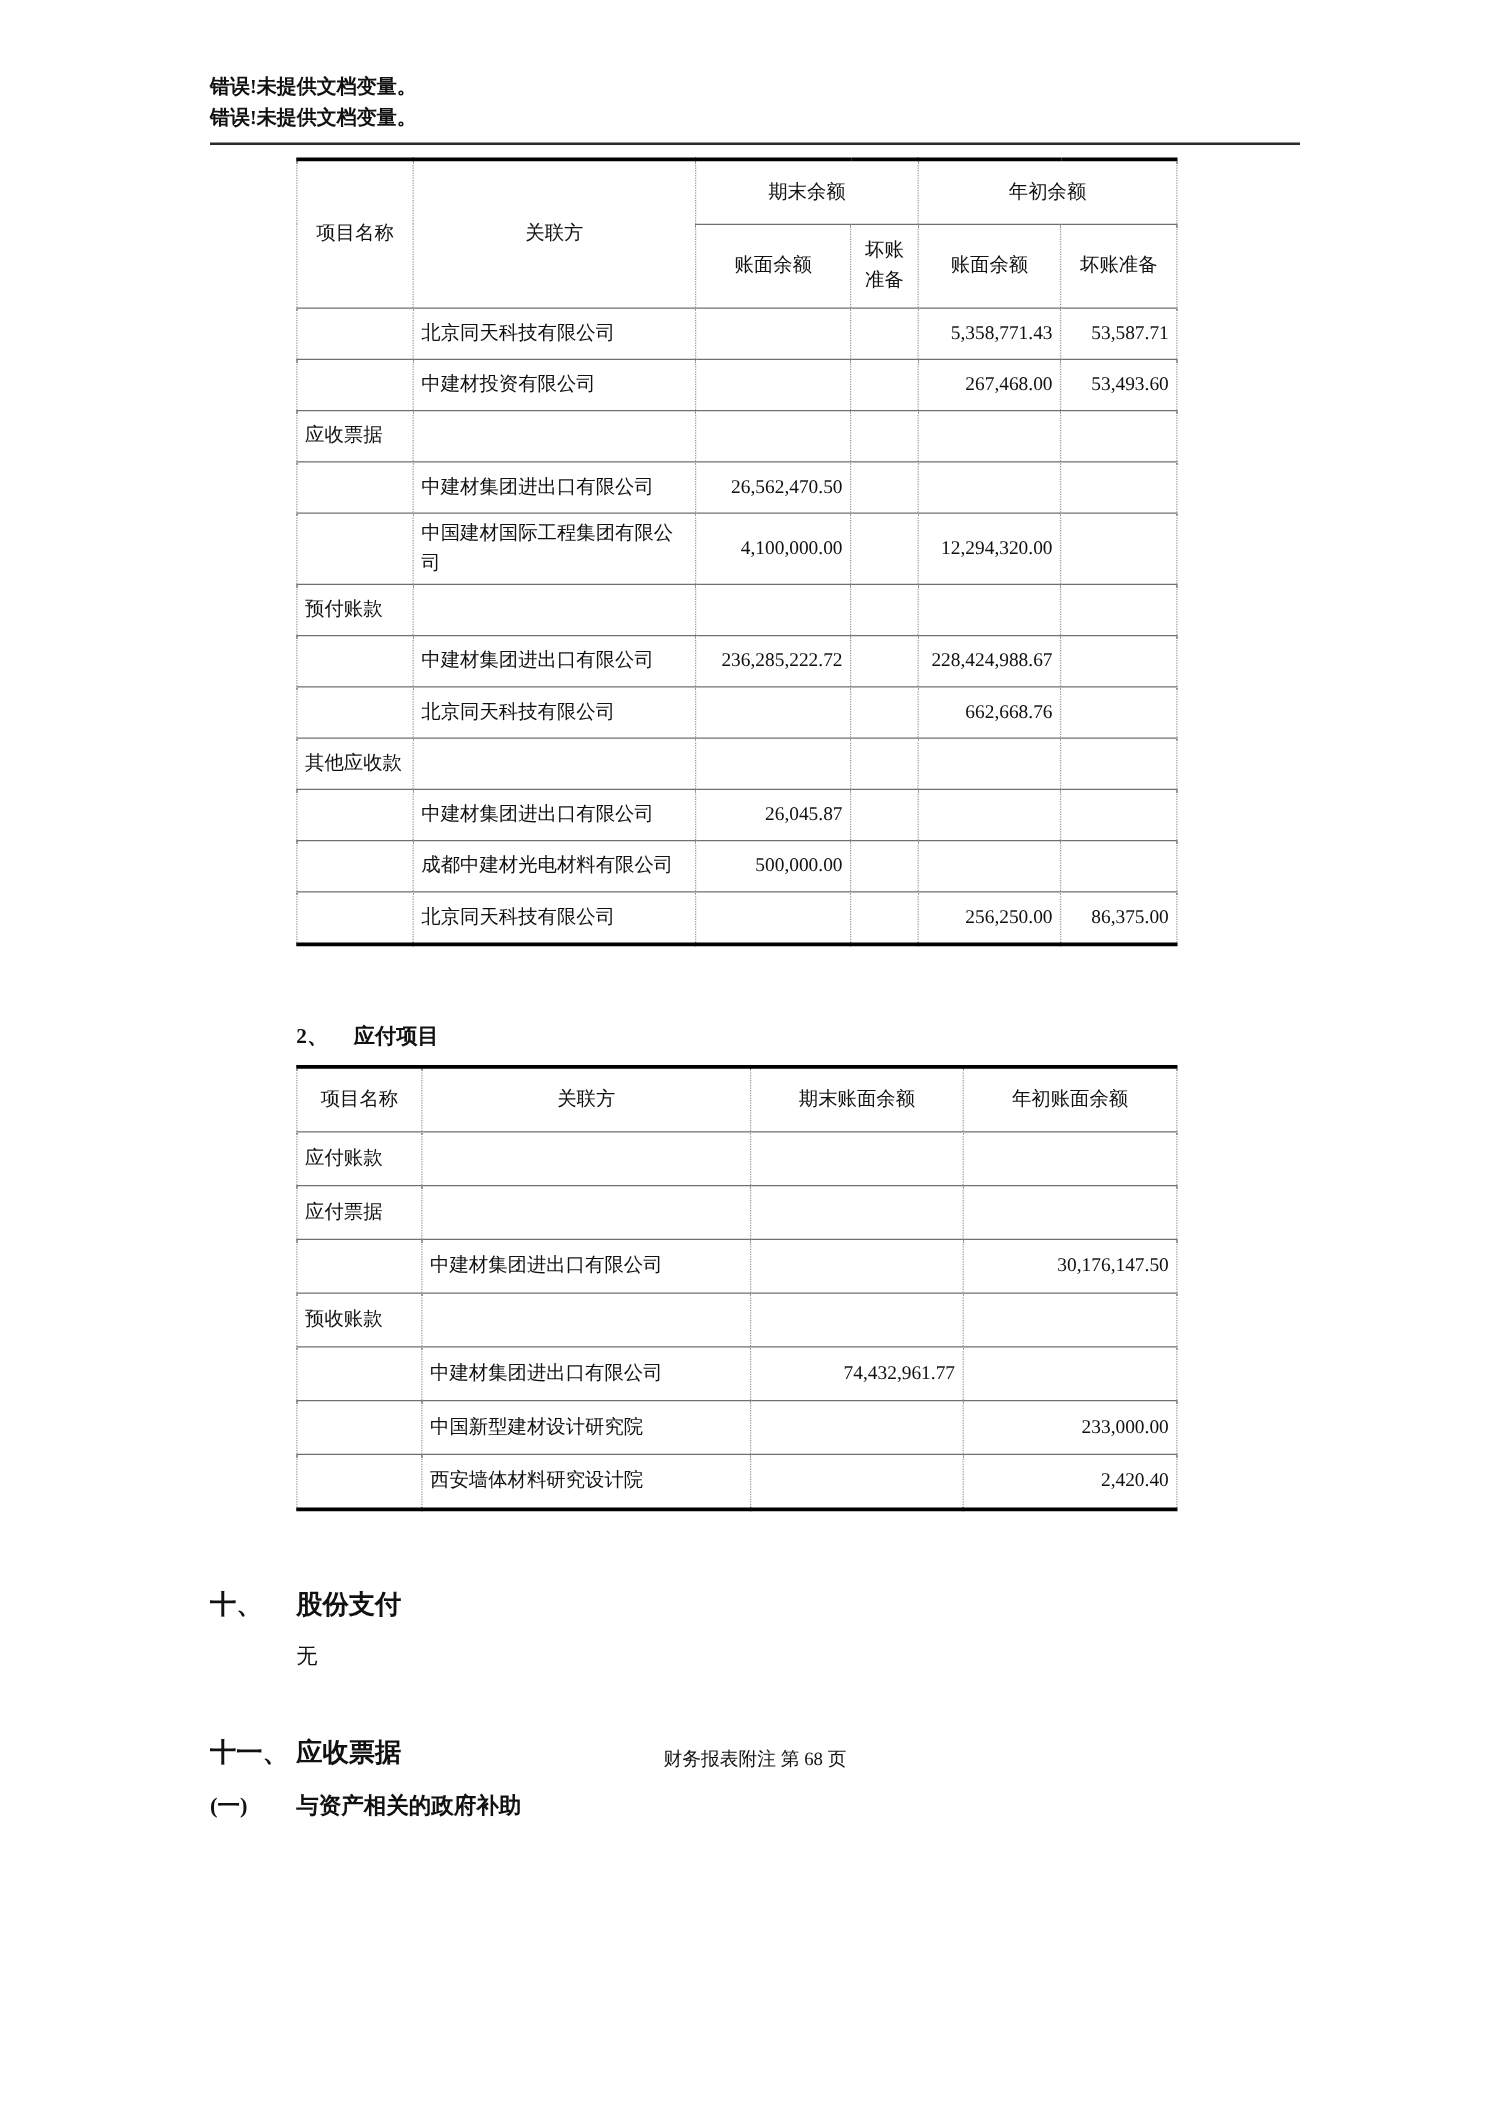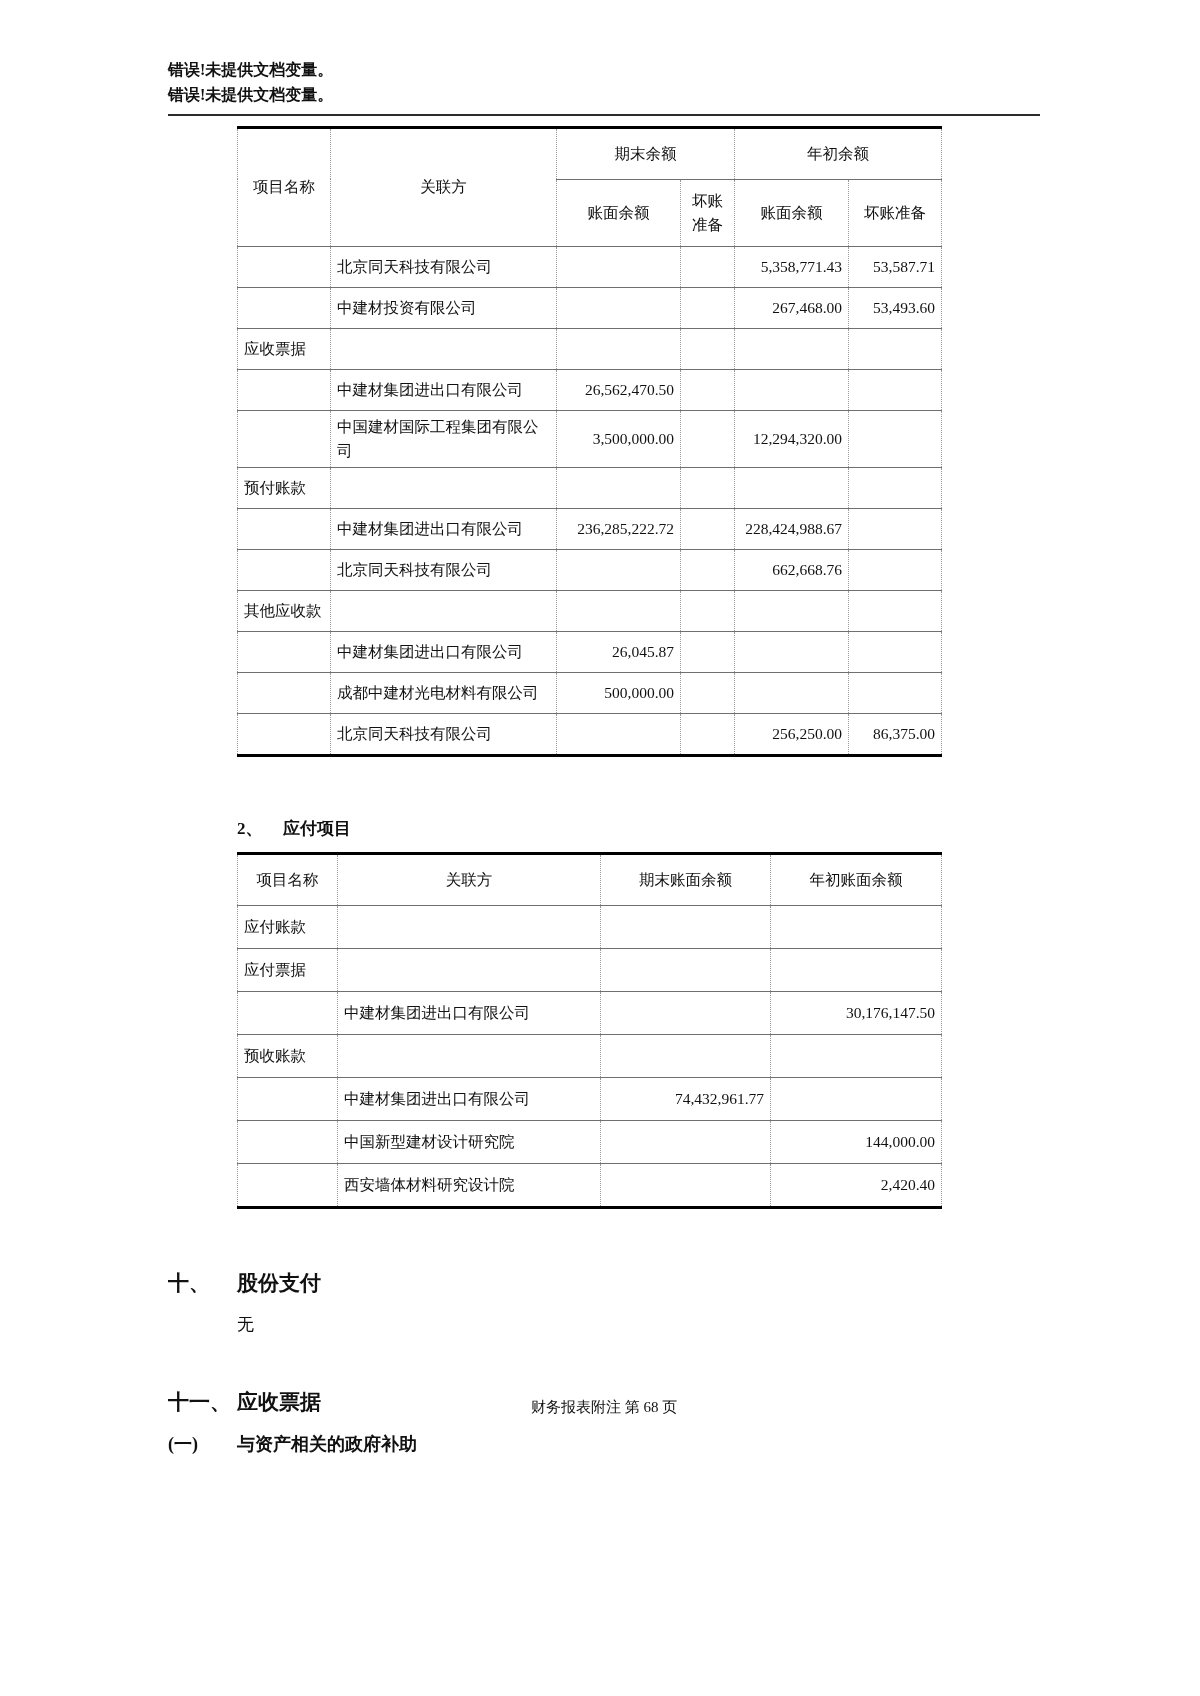--- a/index.html
+++ b/index.html
@@ -113,21 +113,21 @@
         <td class="c-item"></td>
         <td class="c-party">中建材集团进出口有限公司</td>
         <td class="c-num">26,562,470.50</td>
         <td class="c-num"></td>
         <td class="c-num"></td>
         <td class="c-num"></td>
       </tr>
       <tr>
         <td class="c-item"></td>
         <td class="c-party">中国建材国际工程集团有限公司</td>
-        <td class="c-num">3,500,000.00</td>
+        <td class="c-num">4,100,000.00</td>
         <td class="c-num"></td>
         <td class="c-num">12,294,320.00</td>
         <td class="c-num"></td>
       </tr>
       <tr>
         <td class="c-item">预付账款</td>
         <td class="c-party"></td>
         <td class="c-num"></td>
         <td class="c-num"></td>
         <td class="c-num"></td>
@@ -233,21 +233,21 @@
       <tr>
         <td class="c-item"></td>
         <td class="c-party">中建材集团进出口有限公司</td>
         <td class="c-num">74,432,961.77</td>
         <td class="c-num"></td>
       </tr>
       <tr>
         <td class="c-item"></td>
         <td class="c-party">中国新型建材设计研究院</td>
         <td class="c-num"></td>
-        <td class="c-num">144,000.00</td>
+        <td class="c-num">233,000.00</td>
       </tr>
       <tr>
         <td class="c-item"></td>
         <td class="c-party">西安墙体材料研究设计院</td>
         <td class="c-num"></td>
         <td class="c-num">2,420.40</td>
       </tr>
     </tbody>
   </table>
 </div>

